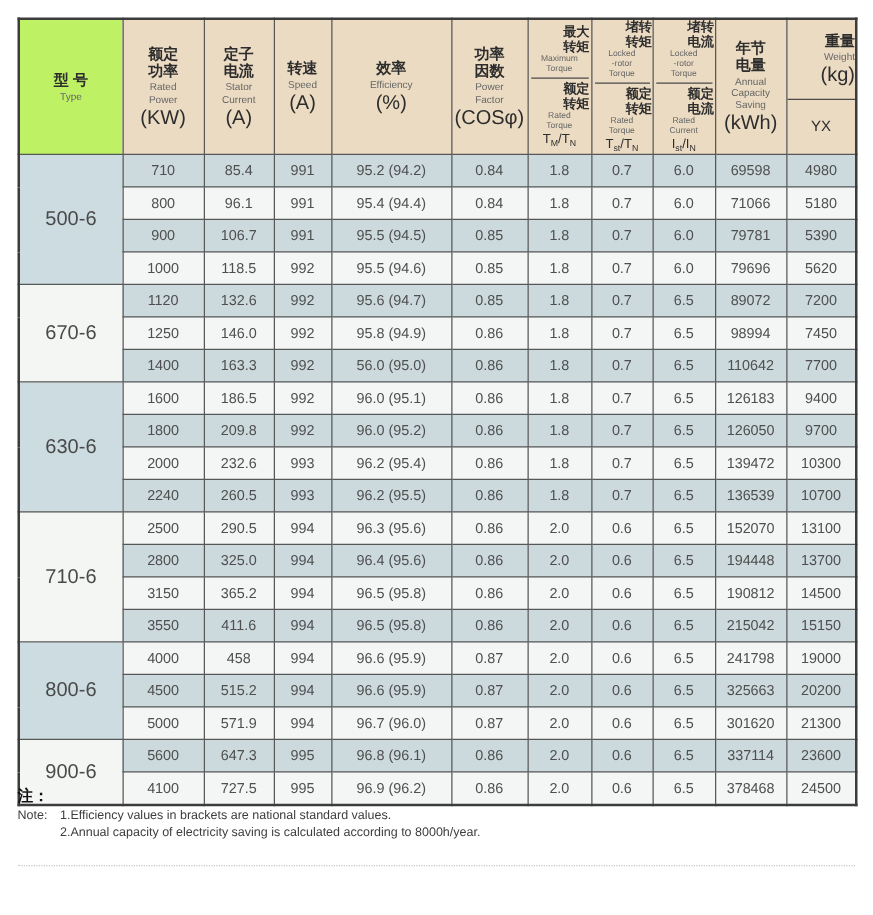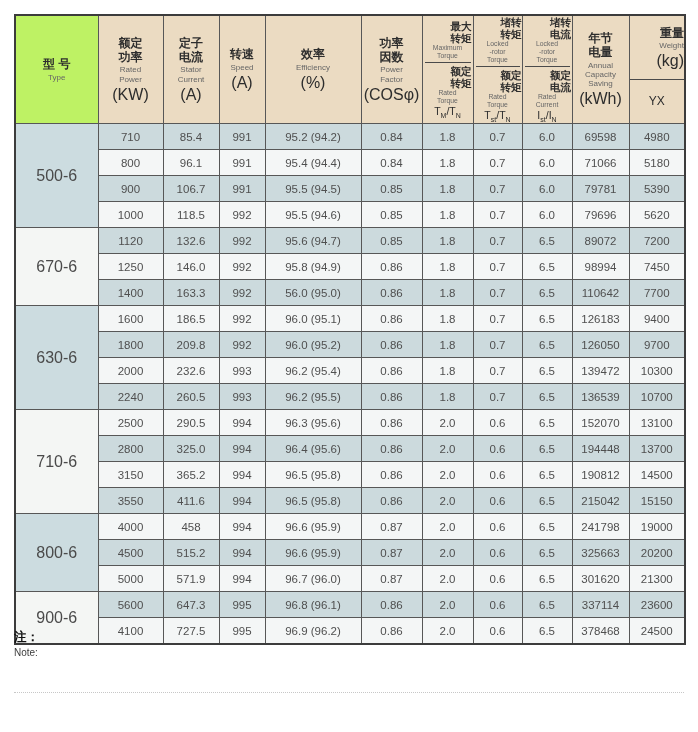--- a/index.html
+++ b/index.html
@@ -413,18 +413,22 @@
         </tr>
       </tbody>
   </table>
 
   <div class="notes">
     <div class="note-row">
       <span class="note-label zh-note">注：</span>
     </div>
     <div class="note-row">
       <span class="note-label en-note">Note:</span>
+      <span class="en-note">1.Efficiency values in brackets are national standard values.</span>
+    </div>
+    <div class="note-row indent">
+      <span class="en-note">2.Annual capacity of electricity saving is calculated according to 8000h/year.</span>
     </div>
   </div>
 
   <div class="next-table-edge"></div>
 
 </div>
 
 </body></html>

